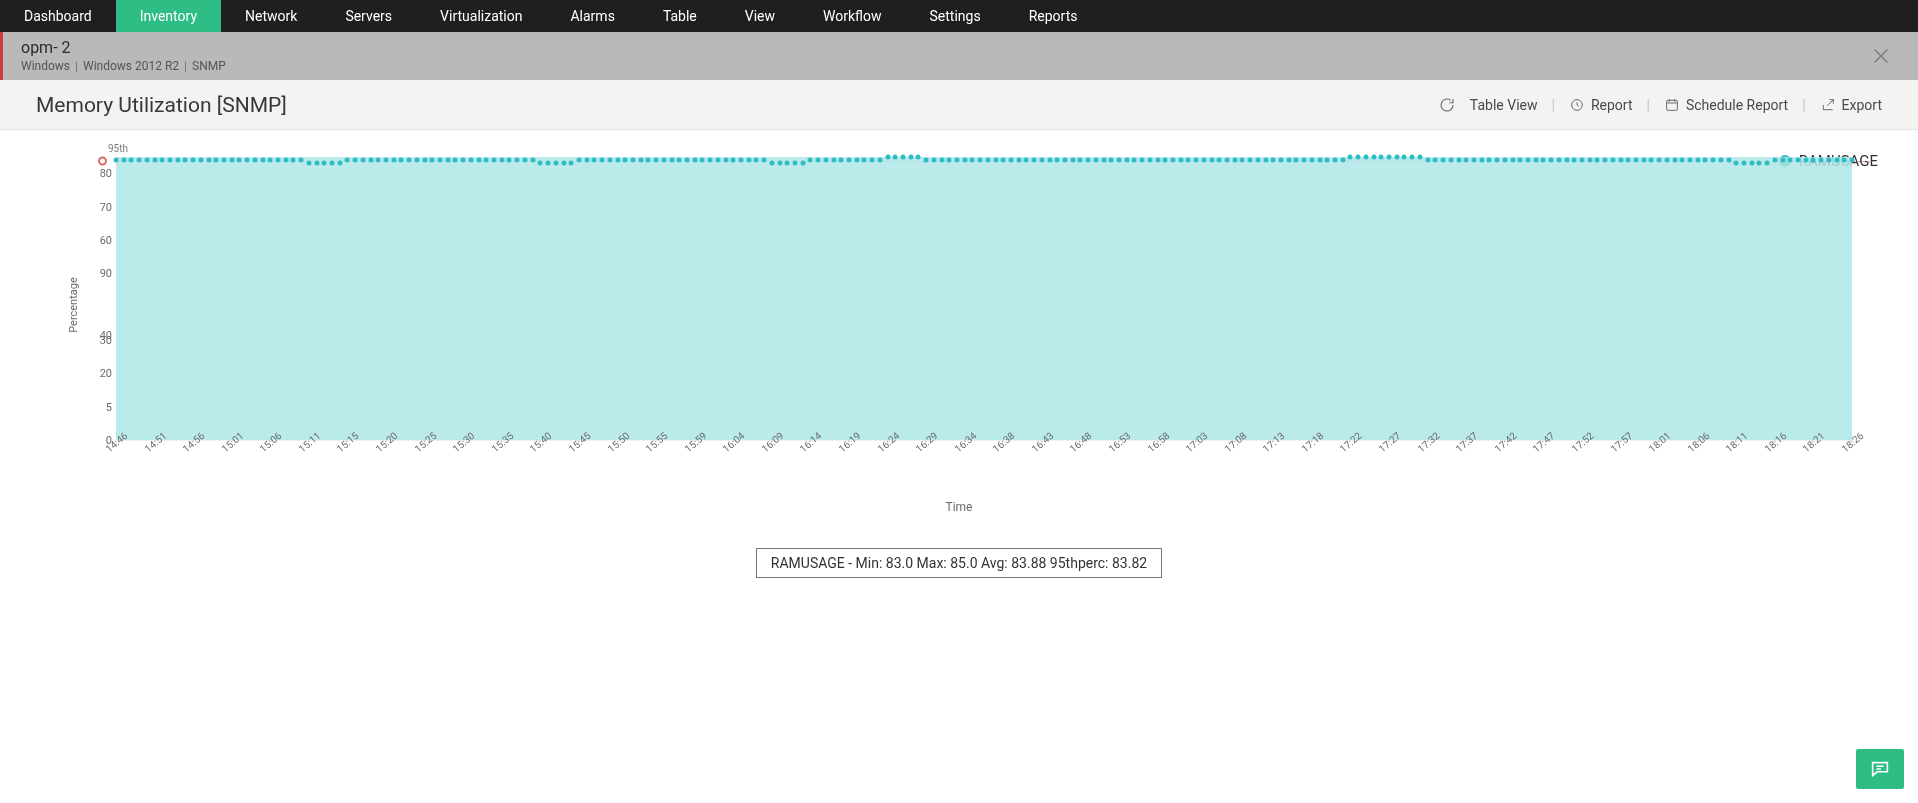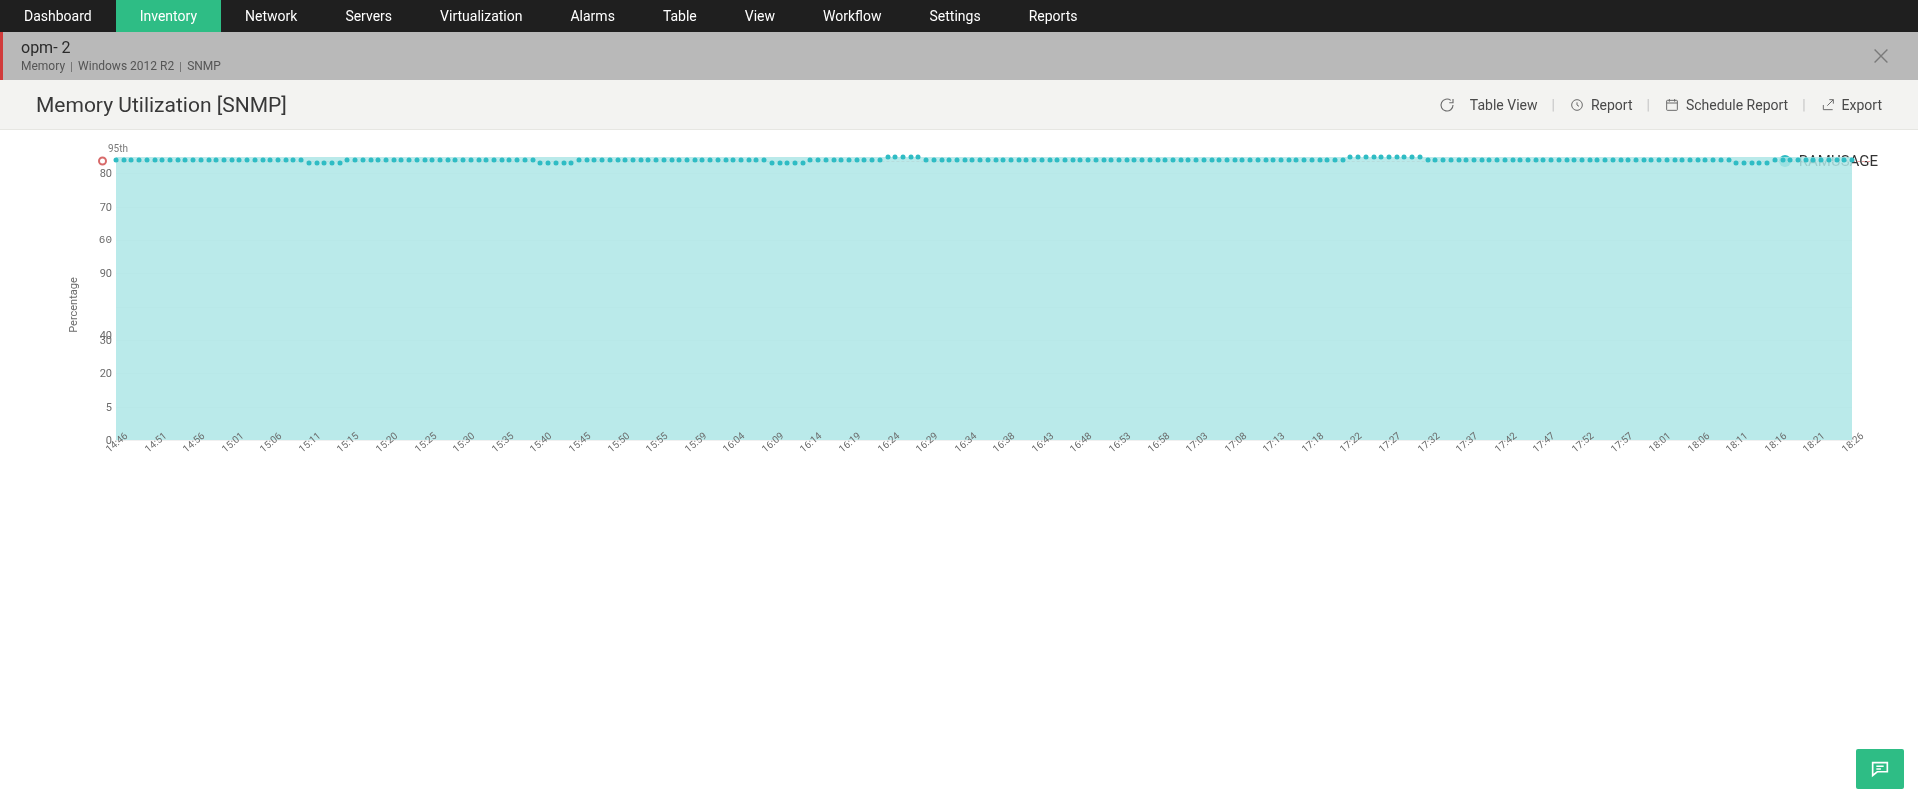--- a/index.html
+++ b/index.html
@@ -60,21 +60,21 @@
     <div class="tab">Table</div>
     <div class="tab">View</div>
     <div class="tab">Workflow</div>
     <div class="tab">Settings</div>
     <div class="tab">Reports</div>
   </div>
 
 <div class="subbar">
   <div>
     <div class="host">opm-           2</div>
-    <div class="meta" id="device-meta"><span>Memory</span><span>Windows 2012 R2</span><span>SNMP</span></div>
+    <div class="meta" id="device-meta"><span>Windows</span><span>Windows 2012 R2</span><span>SNMP</span></div>
   </div>
   <div class="close">
     <svg viewBox="0 0 24 24">
         <path d="M5 5 L19 19 M19 5 L5 19"></path>
       </svg>
   </div>
 </div>
 
 <div class="titlebar">
   <h1>Memory Utilization [SNMP]</h1>
@@ -128,21 +128,21 @@
         <div class="ytick" style="top: 88.8889%;">5</div>
         <div class="grid-line" style="top: 77.7778%;"></div>
         <div class="ytick" style="top: 77.7778%;">20</div>
         <div class="grid-line" style="top: 66.6667%;"></div>
         <div class="ytick" style="top: 66.6667%;">30</div>
         <div class="grid-line" style="top: 55.5556%;"></div>
         <div class="ytick" style="top: 55.5556%; margin-top: 28px;">40</div>
         <div class="grid-line" style="top: 44.4444%;"></div>
         <div class="ytick" style="top: 44.4444%;">90</div>
         <div class="grid-line" style="top: 33.3333%;"></div>
-        <div class="ytick" style="top: 33.3333%; font-family: Liberation Mono, monospace;">60</div>
+        <div class="ytick" style="top: 33.3333%;">60</div>
         <div class="grid-line" style="top: 22.2222%;"></div>
         <div class="ytick" style="top: 22.2222%;">70</div>
         <div class="grid-line" style="top: 11.1111%;"></div>
         <div class="ytick" style="top: 11.1111%;">80</div>
         <div class="p95-line" style="top: 6.86667%;"></div>
         <div class="p95-marker" style="top: 6.86667%;"></div>
         <div class="p95-label" style="top: 6.86667%;">95th</div>
         <div class="area" style="top: 5.55556%; bottom: 0px;"></div>
         <div class="dot" style="left: 0%; top: 6.66667%;"></div>
         <div class="dot" style="left: 0.444444%; top: 6.66667%;"></div>
@@ -414,21 +414,23 @@
         <div class="xtick" style="left: 86.6667%;">17:57</div>
         <div class="xtick" style="left: 88.8889%;">18:01</div>
         <div class="xtick" style="left: 91.1111%;">18:06</div>
         <div class="xtick" style="left: 93.3333%;">18:11</div>
         <div class="xtick" style="left: 95.5556%;">18:16</div>
         <div class="xtick" style="left: 97.7778%;">18:21</div>
         <div class="xtick" style="left: 100%;">18:26</div>
       </div>
   </div>
 
-
+  <div class="xlabel">Time</div>
+
+  <div class="statsbox">RAMUSAGE - Min: 83.0 Max: 85.0 Avg: 83.88 95thperc: 83.82</div>
 </div>
 
 <div class="fab">
   <svg viewBox="0 0 24 24">
       <path d="M4 5h16v10H9l-5 4V5z"></path>
       <path d="M8 9h8M8 12h5"></path>
     </svg>
 </div>
 
 </body></html>

